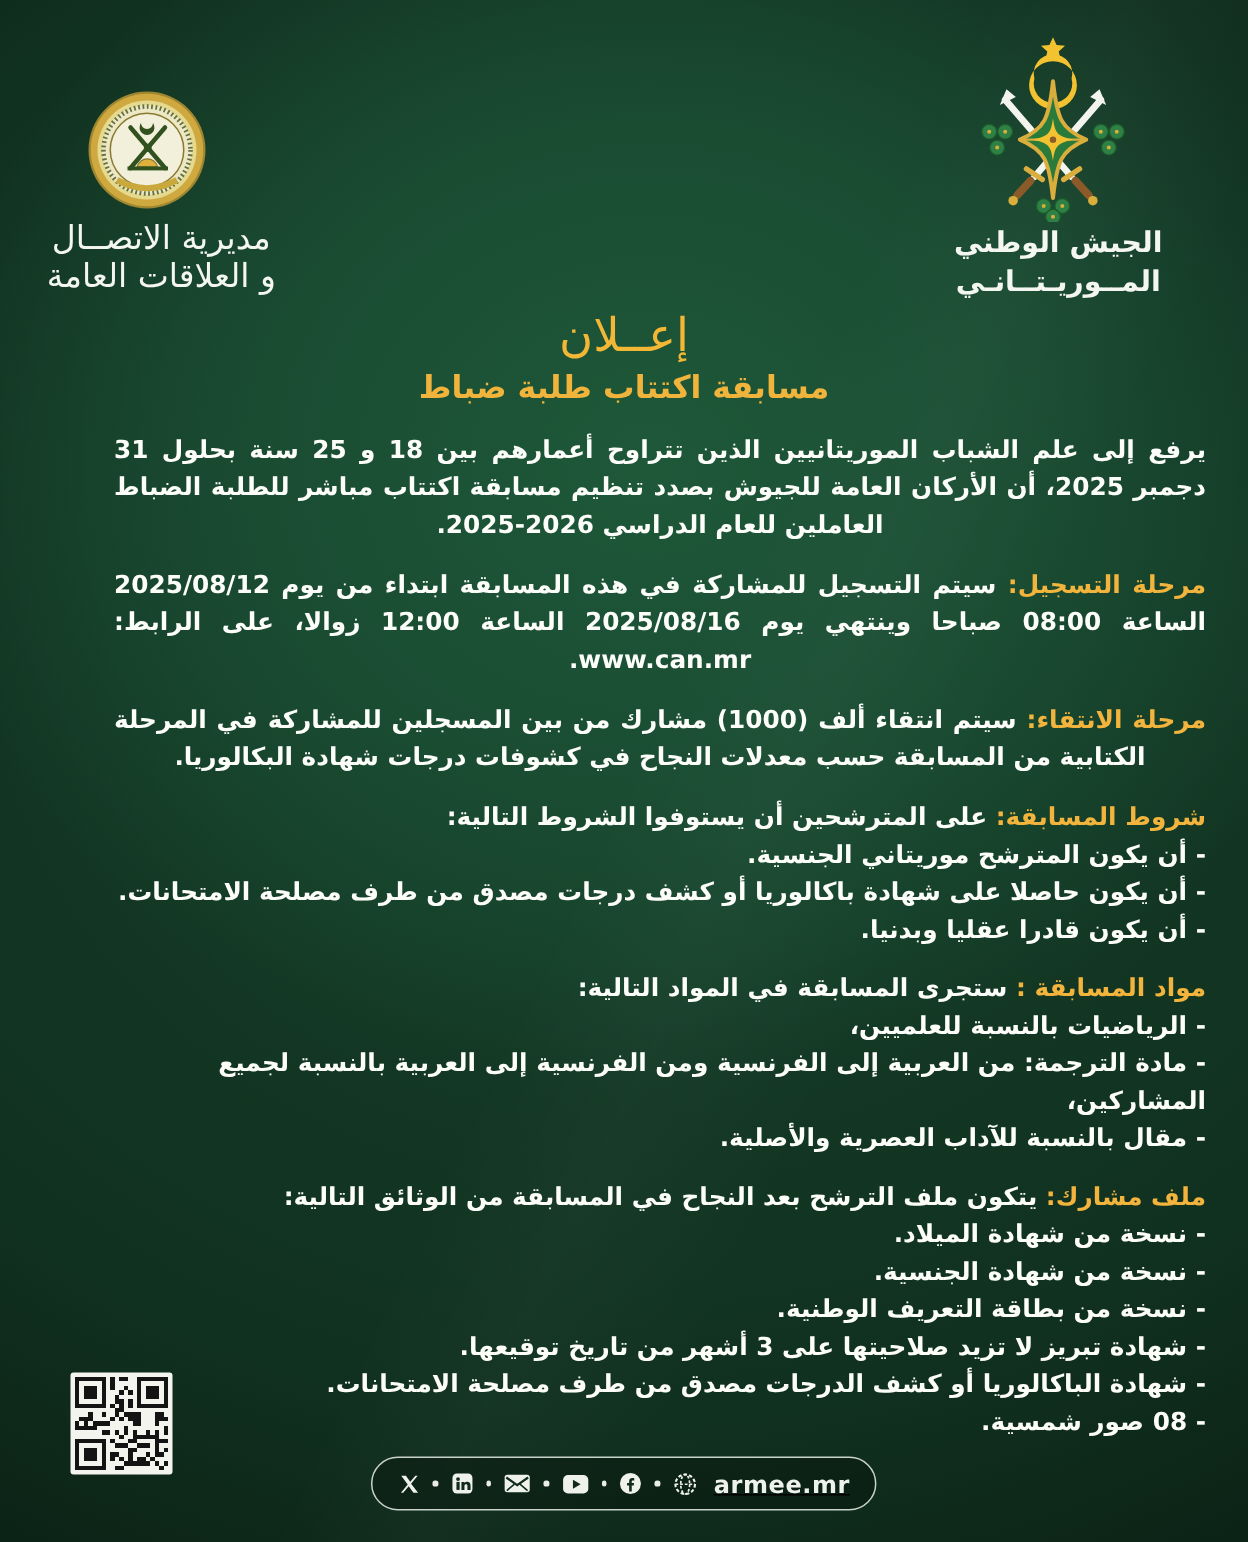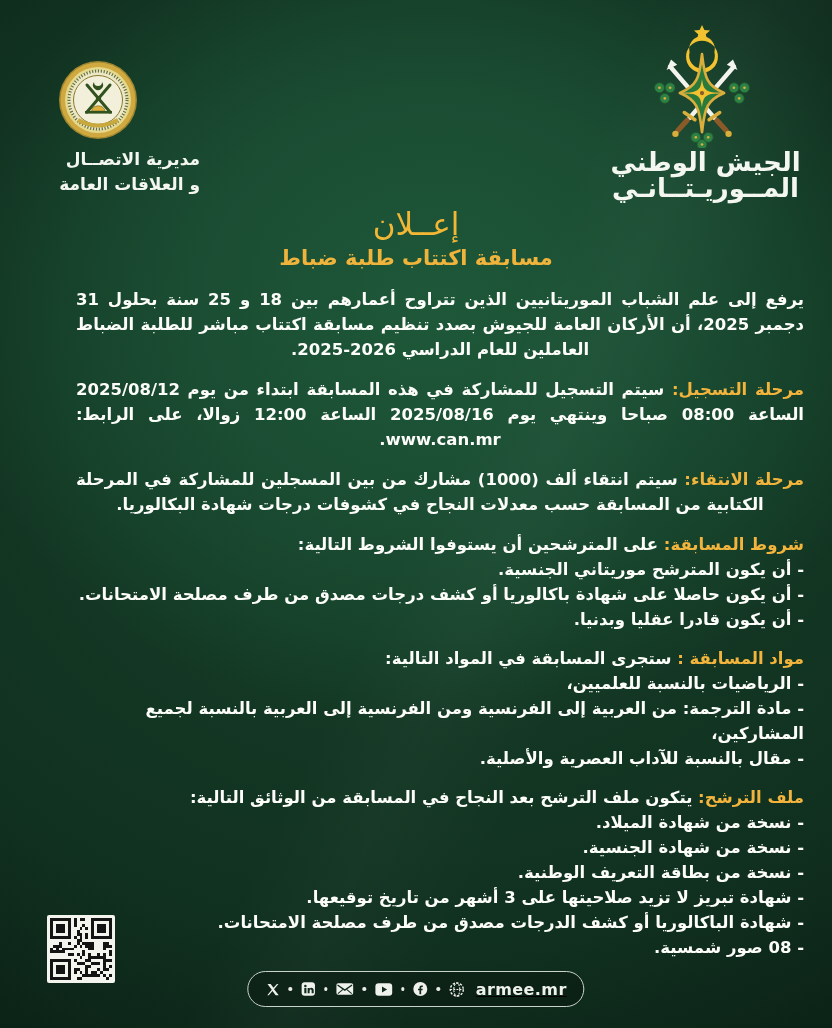--- a/index.html
+++ b/index.html
@@ -13,27 +13,27 @@
     background-color:#0d2a1b;
     background-image:
       linear-gradient(115deg, rgba(255,255,255,0) 50%, rgba(255,255,255,0.025) 58%, rgba(255,255,255,0) 68%),
       radial-gradient(75% 52% at 52% 30%, #1e5839 0%, #1a4c32 42%, rgba(26,76,50,0) 78%),
       radial-gradient(130% 90% at 50% 42%, #164129 0%, #113120 55%, #081b11 85%, #051108 100%);
   }
   
   .logo-left{position:absolute;left:58px;top:60px;}
   .org-name{
     position:absolute;left:15px;top:147px;width:185px;
-    color:#f4f6f0;font-weight:700;font-size:17px;line-height:25px;
-    direction:rtl;
+    color:#f4f6f0;font-weight:400;font-size:22px;line-height:25px;
+    text-align:center;direction:rtl;
   }
   .logo-right{position:absolute;left:643px;top:24px;}
   .army-name{
     position:absolute;left:608px;top:149px;width:195px;
-    color:#f4f6f0;font-weight:700;font-size:26px;line-height:26px;
+    color:#f4f6f0;font-weight:700;font-size:19px;line-height:26px;
     text-align:center;direction:rtl;
   }
   
   .title{
     position:absolute;top:206px;left:0;width:100%;
     text-align:center;color:#f3b736;font-size:31px;font-weight:400;direction:rtl;
   }
   .subtitle{
     position:absolute;top:246px;left:0;width:100%;
     text-align:center;color:#f0b43c;font-size:21px;font-weight:700;direction:rtl;
@@ -172,21 +172,21 @@
     </div>
 
     <div class="sect">
       <div class="line"><span class="gold">مواد المسابقة :</span> <span>ستجرى المسابقة في المواد التالية:</span></div>
       <div class="line">- الرياضيات بالنسبة للعلميين،</div>
       <div class="line">- مادة الترجمة: من العربية إلى الفرنسية ومن الفرنسية إلى العربية بالنسبة لجميع المشاركين،</div>
       <div class="line">- مقال بالنسبة للآداب العصرية والأصلية.</div>
     </div>
 
     <div class="sect">
-      <div class="line"><span class="gold">ملف الترشح:</span> <span>يتكون ملف الترشح بعد النجاح في المسابقة من الوثائق التالية:</span></div>
+      <div class="line"><span class="gold">ملف مشارك:</span> <span>يتكون ملف الترشح بعد النجاح في المسابقة من الوثائق التالية:</span></div>
       <div class="line">- نسخة من شهادة الميلاد.</div>
       <div class="line">- نسخة من شهادة الجنسية.</div>
       <div class="line">- نسخة من بطاقة التعريف الوطنية.</div>
       <div class="line">- شهادة تبريز لا تزيد صلاحيتها على 3 أشهر من تاريخ توقيعها.</div>
       <div class="line">- شهادة الباكالوريا أو كشف الدرجات مصدق من طرف مصلحة الامتحانات.</div>
       <div class="line">- 08 صور شمسية.</div>
     </div>
 
   </div>
 

